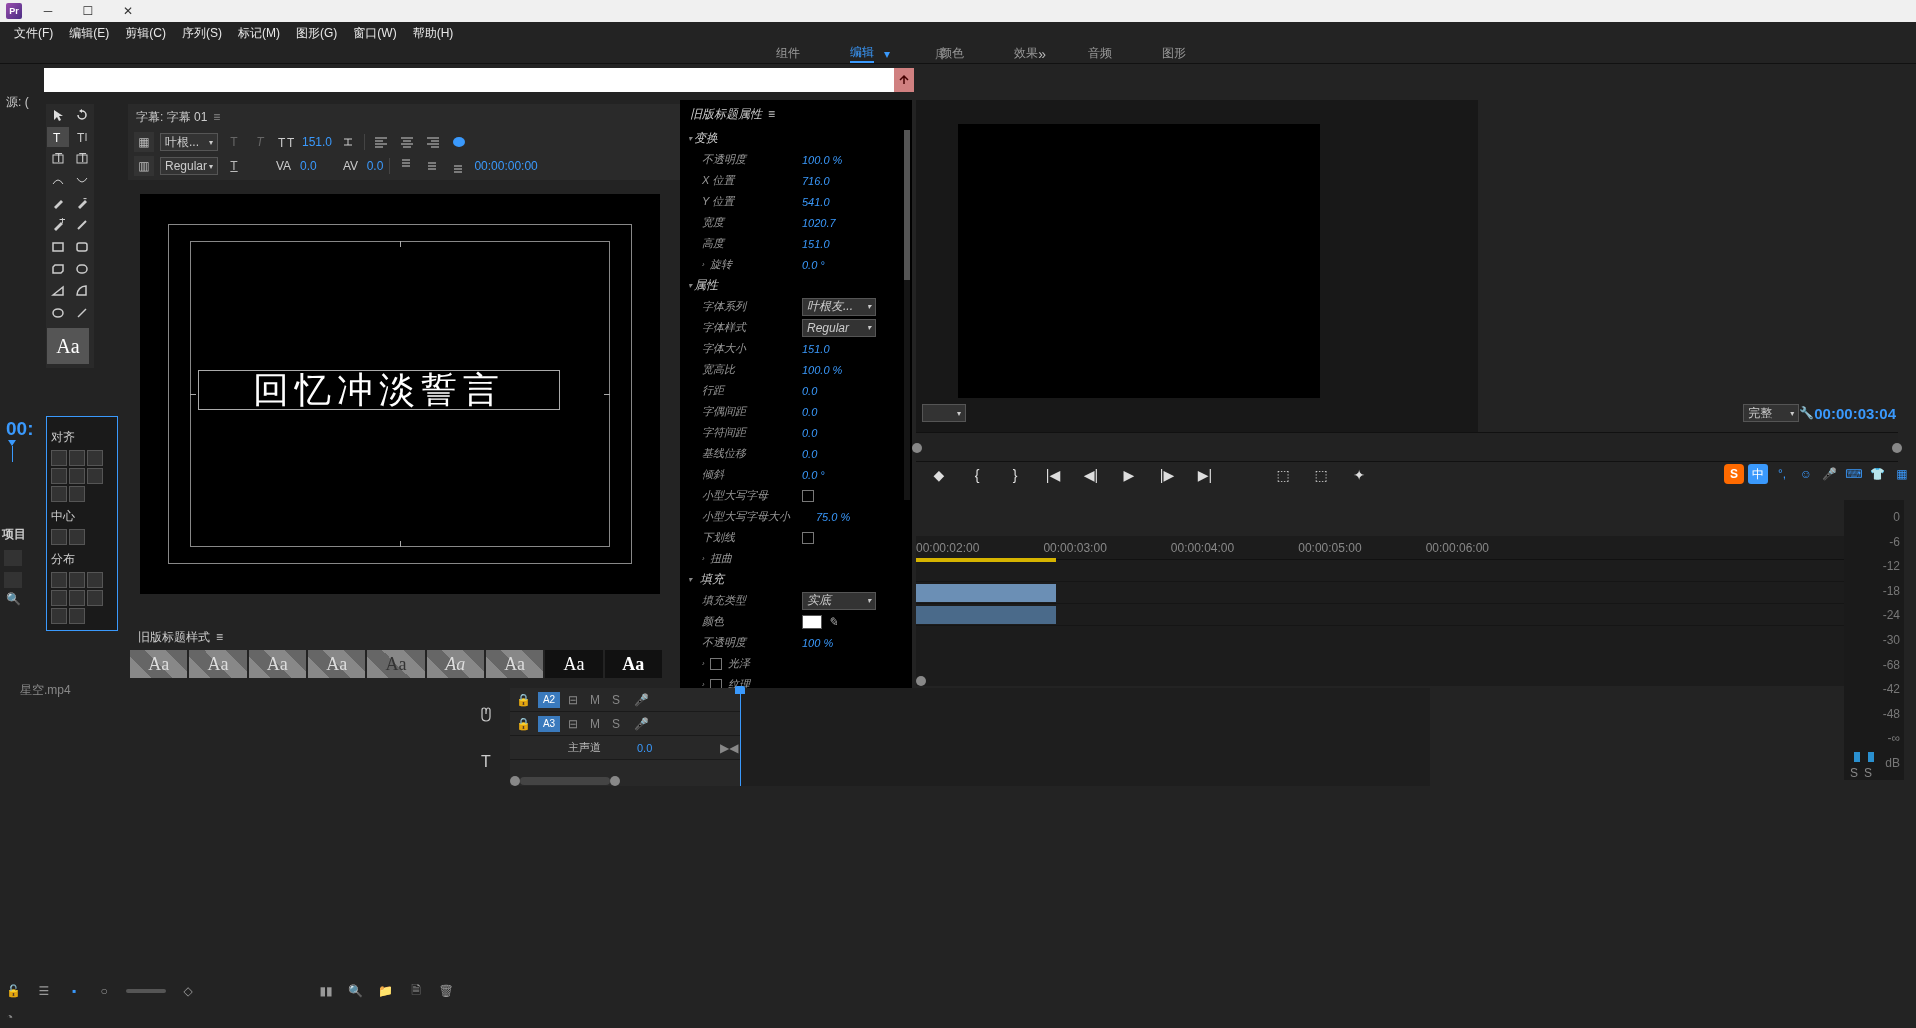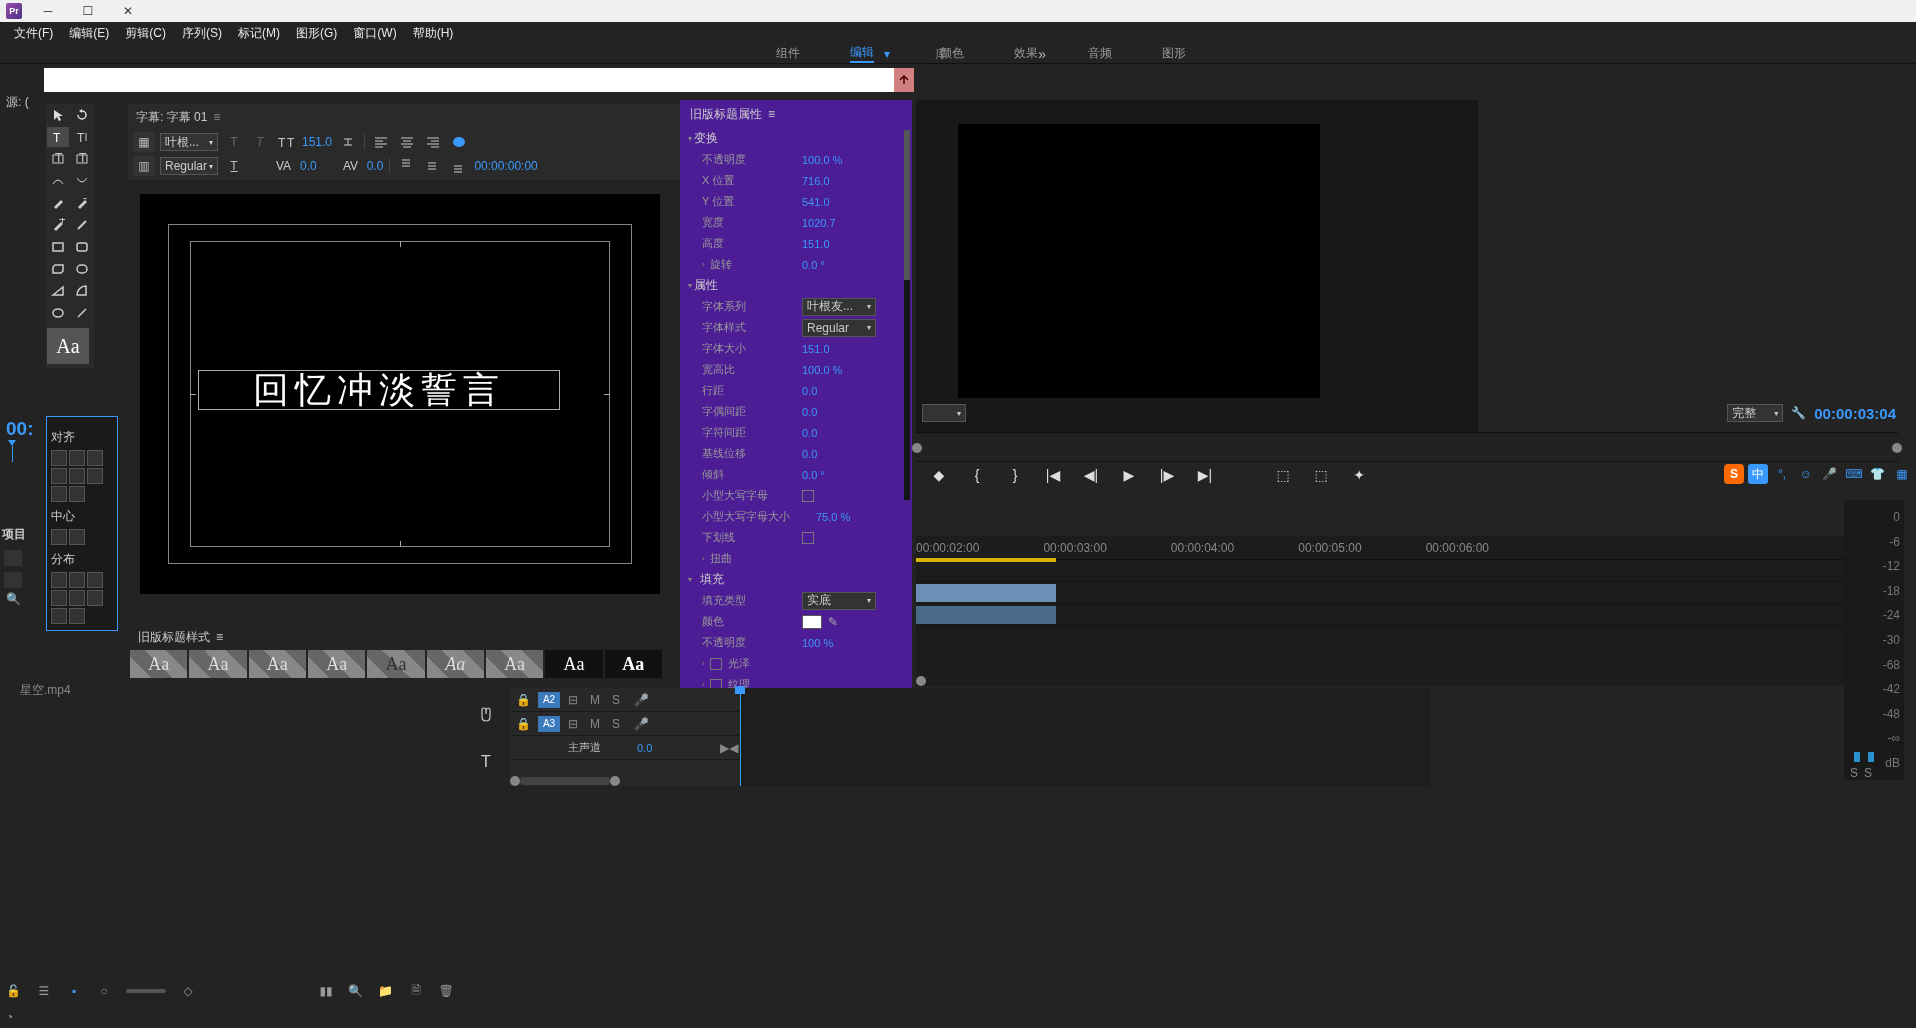--- a/index.html
+++ b/index.html
@@ -56,21 +56,21 @@
 
 
 .tcanvas { position:absolute; left:140px; top:194px; width:520px; height:400px; background:#000; }
 .tcanvas .safe1 { position:absolute; left:28px; top:30px; right:28px; bottom:30px; border:1px solid #888; }
 .tcanvas .safe2 { position:absolute; left:50px; top:47px; right:50px; bottom:47px; border:1px solid #888; }
 .tcanvas .textbox { position:absolute; left:58px; top:176px; width:362px; height:40px; border:1px solid #aaa; display:flex; align-items:center; justify-content:center; }
 .tcanvas .textbox .txt { color:#fff; font-family: "STXingkai","KaiTi",cursive; font-size:36px; letter-spacing:6px; }
 .tcanvas .handle { position:absolute; width:1px; height:6px; background:#aaa; }
 
 
-.propspanel { position:absolute; left:680px; top:100px; width:232px; height:590px; background:#4c1d95; overflow:hidden; }
+.propspanel { position:absolute; left:680px; top:100px; width:232px; height:590px; background:#000000; overflow:hidden;font-style:italic; }
 .propspanel .phdr { height:28px; display:flex; align-items:center; padding:0 10px; color:#ccc; gap:6px; }
 .propspanel .sec { padding: 2px 10px 2px 22px; display:flex; align-items:center; color:#aaa; }
 .propspanel .sec .car { position:absolute; left:8px; font-size:8px; color:#888; }
 .propspanel .sec.hdr { color:#ccc; padding-left:14px; }
 .propspanel .row { display:flex; align-items:center; height:21px; padding-left:22px; }
 .propspanel .row .lbl { width:100px; color:#999; font-size:11px; }
 .propspanel .row .val { color:#3a99fc; font-size:11px; }
 .propspanel .row .dd2 { width:74px; height:18px; background:#333; border:1px solid #555; display:flex; align-items:center; justify-content:space-between; padding:0 4px; color:#ccc; font-size:11px; }
 .propspanel .row .chk { width:12px; height:12px; border:1px solid #777; }
 .propspanel .row .swatch { width:20px; height:14px; background:#fff; border:1px solid #555; }
@@ -122,21 +122,21 @@
 .timeline .hscroll .hs { height:8px; background:#444; border-radius:4px; }
 .timeline .hscroll .knob { width:10px; height:10px; background:#888; border-radius:50%; }
 
 
 .program { position:absolute; left:916px; top:100px; width:562px; height:340px; background:#181818; }
 .program .screen { position:absolute; left:42px; top:24px; width:362px; height:274px; background:#000; }
 
 .progctl { position:absolute; left:916px; top:402px; width:562px; height:22px; display:flex; align-items:center; justify-content:space-between; padding:0 6px; }
 .progctl .dd3 { width:44px; height:18px; background:#333; border:1px solid #555; display:flex; align-items:center; justify-content:space-between; padding:0 4px; color:#ccc; font-size:11px; }
 
-.progrt { position:absolute; right:20px; top:404px; display:flex; align-items:center; gap:8px; }
+.progrt { position:absolute; right:20px; top:404px; display:flex; align-items:center; }
 .progrt .dd3 { width:56px; height:18px; background:#333; border:1px solid #555; display:flex; align-items:center; justify-content:space-between; padding:0 4px; color:#ccc; font-size:11px; }
 .progrt .tc2 { color:#3a99fc; font-size:15px; font-weight:bold; }
 .progrt .wrench { color:#bbb; }
 
 
 .progruler { position:absolute; left:916px; top:432px; right:18px; height:30px; background:#222; border-top:1px solid #111; border-bottom:1px solid #111; }
 .progruler .knob { position:absolute; width:10px; height:10px; border-radius:50%; background:#888; top:10px; }
 .progruler .knob.l { left:-4px; }
 .progruler .knob.r { right:-4px; }
 

